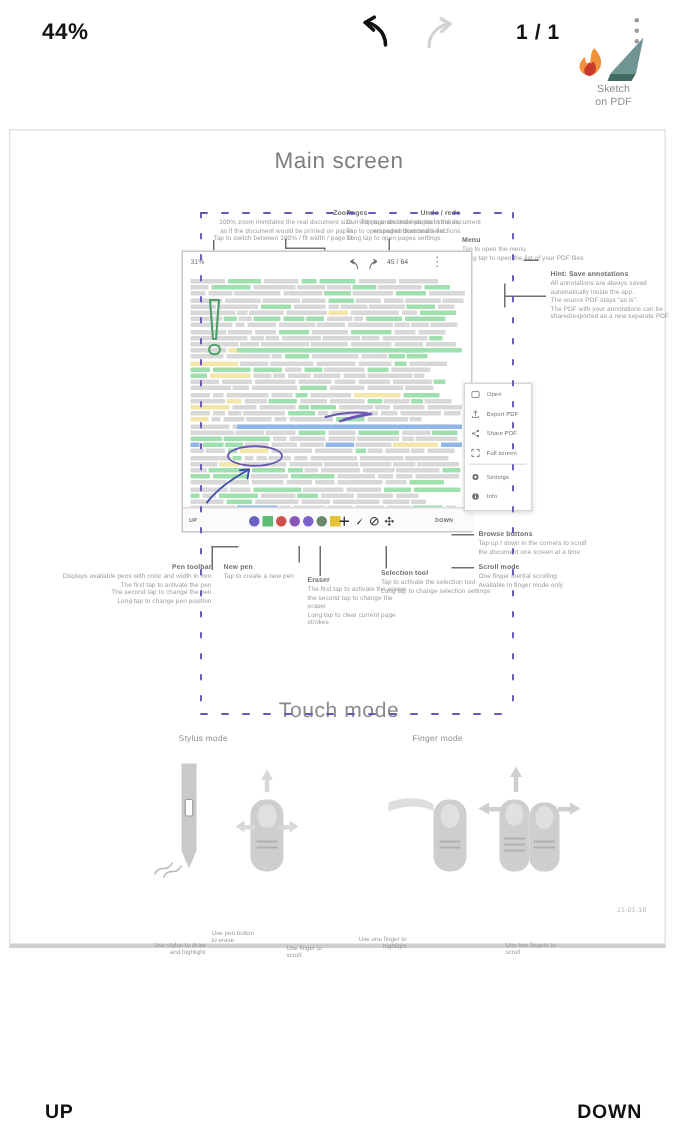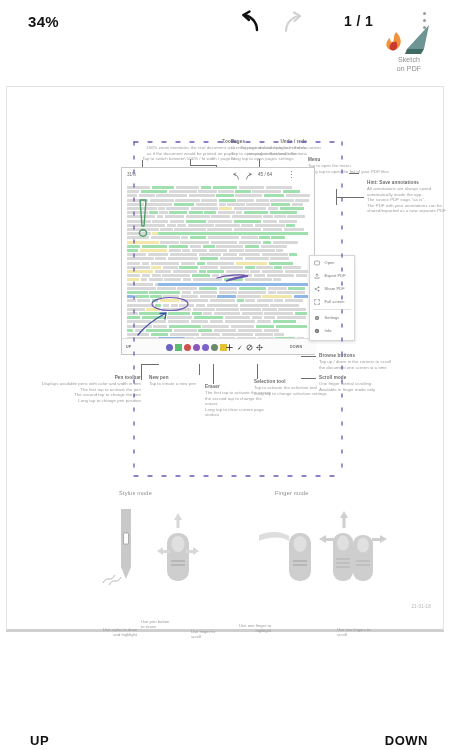--- a/index.html
+++ b/index.html
@@ -106,21 +106,21 @@
   .corner-up { position:absolute; left:30px; top:733px; font-size:13px; font-weight:bold; color:#111; letter-spacing:.5px;}
   .corner-down { position:absolute; right:22px; top:733px; font-size:13px; font-weight:bold; color:#111; letter-spacing:.5px;}
 </style>
 </head>
 <body>
 
 <div id="root">
 
   <div class="topbar">
 
-    <div class="zoom-pct">34%</div>
+    <div class="zoom-pct">44%</div>
 
     <div class="undo-wrap">
       <svg width="28" height="28" viewBox="0 0 28 28">
         <path d="M20 22 C20 12, 11 7, 6.5 7" stroke="#111" stroke-width="2.4" fill="none" stroke-linecap="round"></path>
         <path d="M6.5 7 L12.5 3.5 M6.5 7 L12 12" stroke="#111" stroke-width="2.4" fill="none" stroke-linecap="round"></path>
       </svg>
     </div>
 
     <div class="redo-wrap">
       <svg width="28" height="28" viewBox="0 0 28 28">
@@ -146,20 +146,21 @@
       </svg>
       <span class="lbl">
         <span>Sketch</span><br>
         <span>on PDF</span>
       </span>
     </div>
   </div>
 
   <div class="sheet">
 
+    <div class="sheet-title">Main screen</div>
 
     <div class="cal r" style="left:58px; top:52px; width:170px;">
       <span class="h">Zoom</span>
       <span class="l">100% zoom immitates the real document size</span>
       <span class="l">as if the document would be printed on paper</span>
       <span class="l">Tap to switch between 100% / fit width / page fit</span>
     </div>
     <div class="lead v" style="left:135px; top:73px; height:18px;"></div>
 
     <div class="cal r" style="left:190px; top:52px; width:110px;">
@@ -657,20 +658,21 @@
     </div>
     <div class="lead h" style="left:294px; top:269px; width:15px;"></div>
 
     <div class="cal" style="left:312px; top:288px; width:95px;">
       <span class="h">Scroll mode</span>
       <span class="l">One finger inertial scrolling</span>
       <span class="l">Available in finger mode only</span>
     </div>
     <div class="lead h" style="left:294px; top:291px; width:15px;"></div>
 
+    <div class="sheet-title2">Touch mode</div>
 
     <span class="tm-sub" style="left:112px; top:403px;">Stylus mode</span>
     <span class="tm-sub" style="left:268px; top:403px;">Finger mode</span>
 
     <svg style="position:absolute;left:92px;top:418px;" width="140" height="95">
       <path d="M22 4 L32 4 L32 62 L27 74 L22 62 Z" fill="#c9c9c9"></path>
       <rect x="24.5" y="28" width="5" height="11" rx="1" fill="#fff" stroke="#9c9c9c" stroke-width=".8"></rect>
       <path d="M4 78 C8 70, 12 78, 16 70 M10 80 C14 72, 18 80, 22 72" stroke="#b8b8b8" stroke-width="1" fill="none"></path>
       <rect x="68" y="28" width="22" height="48" rx="10" fill="#cecece"></rect>
       <ellipse cx="79" cy="39" rx="6.5" ry="8" fill="#e0e0e0"></ellipse>

